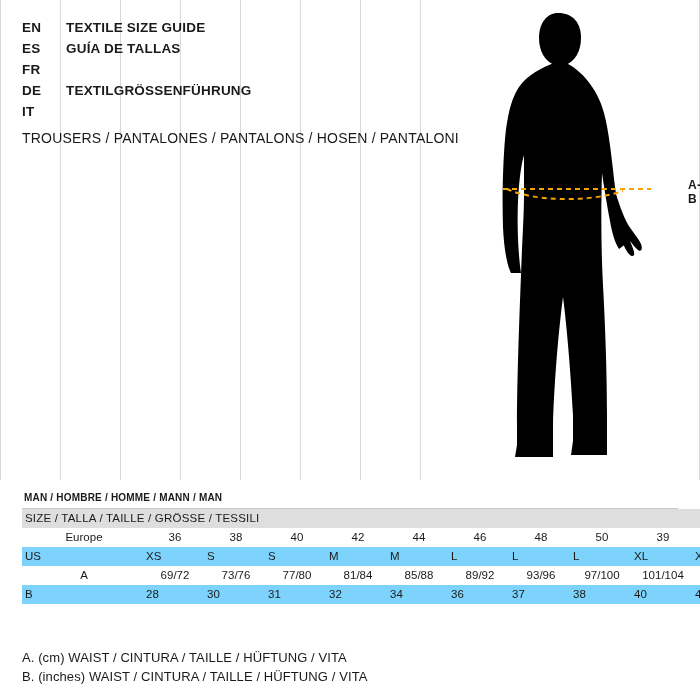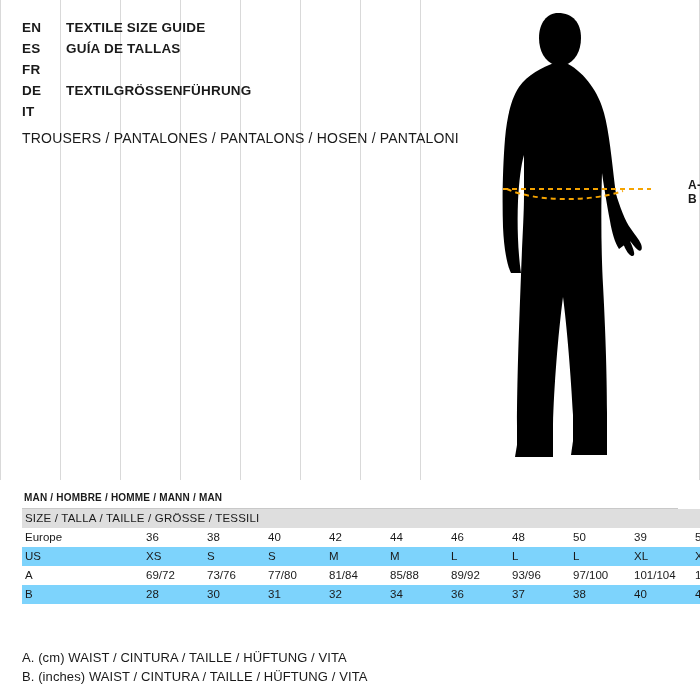--- a/index.html
+++ b/index.html
@@ -124,20 +124,21 @@
     background: #dedede;
     font-weight: normal;
     font-size: 11.5px;
     letter-spacing: 0.2px;
   }
   table.sizes tr.zebra td {
     background: #7dd3fc;
   }
   table.sizes tr.plain td {
     background: #ffffff;
+    text-align: center;
   }
   td.label-col { width: 118px; }
   td.val { width: 58px; }
 
   .footnotes {
     position: absolute;
     left: 22px;
     top: 648px;
     font-size: 13px;
     line-height: 19px;

